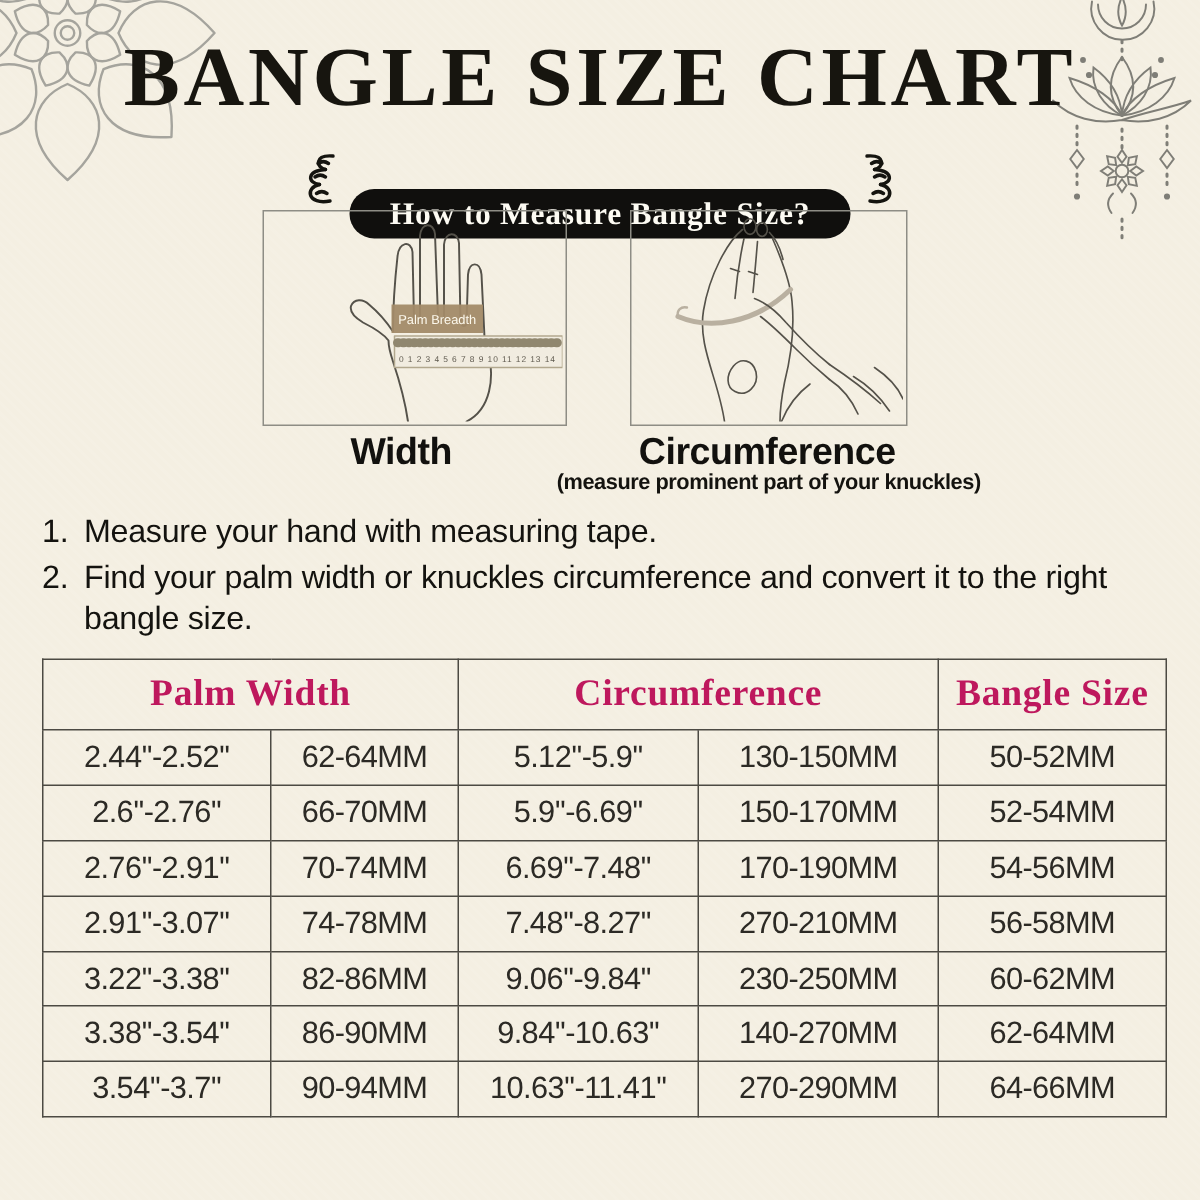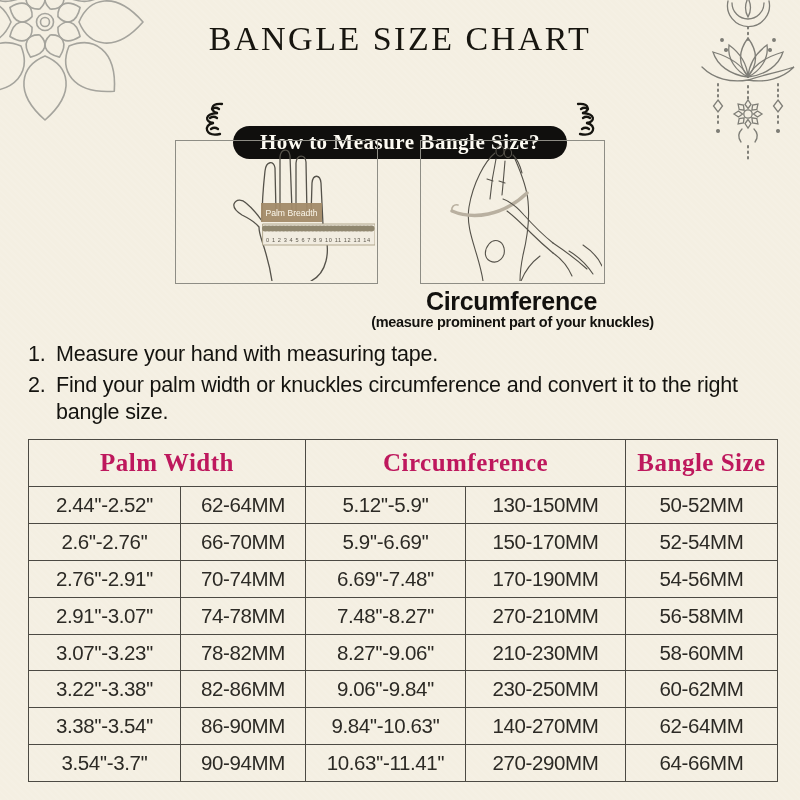--- a/index.html
+++ b/index.html
@@ -16,21 +16,21 @@
       repeating-linear-gradient(45deg, rgba(255,255,255,.18) 0 2px, rgba(0,0,0,0) 2px 5px);
     opacity:.35;
   }
   .corner-mandala{position:absolute;left:0;top:0;}
   .corner-lotus{position:absolute;left:664px;top:0;}
 
   .title{
     position:absolute;left:0;top:20px;width:100%;
     text-align:center;
     font-family:"Liberation Serif","DejaVu Serif",serif;
-    font-weight:400;font-size:34px;letter-spacing:2.5px;
+    font-weight:700;font-size:56px;letter-spacing:2.5px;
     color:#17150f;
   }
   .banner-row{
     position:absolute;left:0;top:82px;width:100%;
     display:flex;justify-content:center;align-items:center;gap:7px;
   }
   .pill{
     background:#100f0d;color:#fdfbf3;
     border-radius:17px;height:33px;line-height:33px;
     padding:0 27px;
@@ -227,20 +227,21 @@
       <path d="M 86,70 C 94,76 102,84 110,92 C 118,100 126,107 132,112"></path>
       <path d="M 132,102 C 144,110 155,118 166,128"></path>
       <path d="M 132,112 C 141,118 147,126 151,135"></path>
       <path d="M 148,110 C 158,116 166,124 172,133"></path>
       <path d="M 162,104 C 171,110 178,118 181,125"></path>
       <path d="M 100,140 C 104,130 111,121 119,115"></path>
       <path d="M 68,103 C 73,97 81,99 83,107 C 85,116 77,124 69,120 C 63,117 63,109 68,103 Z"></path>
     </svg>
   </div>
 
+  <div class="caption width">Width</div>
   <div class="caption circ">Circumference</div>
   <div class="caption-note">(measure prominent part of your knuckles)</div>
 
   <div class="instructions">
     <div class="instr-item">
       <span class="instr-num">1.</span>
       <span class="instr-text">Measure your hand with measuring tape.</span>
     </div>
     <div class="instr-item">
       <span class="instr-num">2.</span>
@@ -286,27 +287,20 @@
           <td>54-56MM</td>
         </tr>
         <tr>
           <td>2.91''-3.07''</td>
           <td>74-78MM</td>
           <td>7.48''-8.27''</td>
           <td>270-210MM</td>
           <td>56-58MM</td>
         </tr>
         <tr>
-          <td>3.07''-3.23''</td>
-          <td>78-82MM</td>
-          <td>8.27''-9.06''</td>
-          <td>210-230MM</td>
-          <td>58-60MM</td>
-        </tr>
-        <tr>
           <td>3.22''-3.38''</td>
           <td>82-86MM</td>
           <td>9.06''-9.84''</td>
           <td>230-250MM</td>
           <td>60-62MM</td>
         </tr>
         <tr>
           <td>3.38''-3.54''</td>
           <td>86-90MM</td>
           <td>9.84''-10.63''</td>

